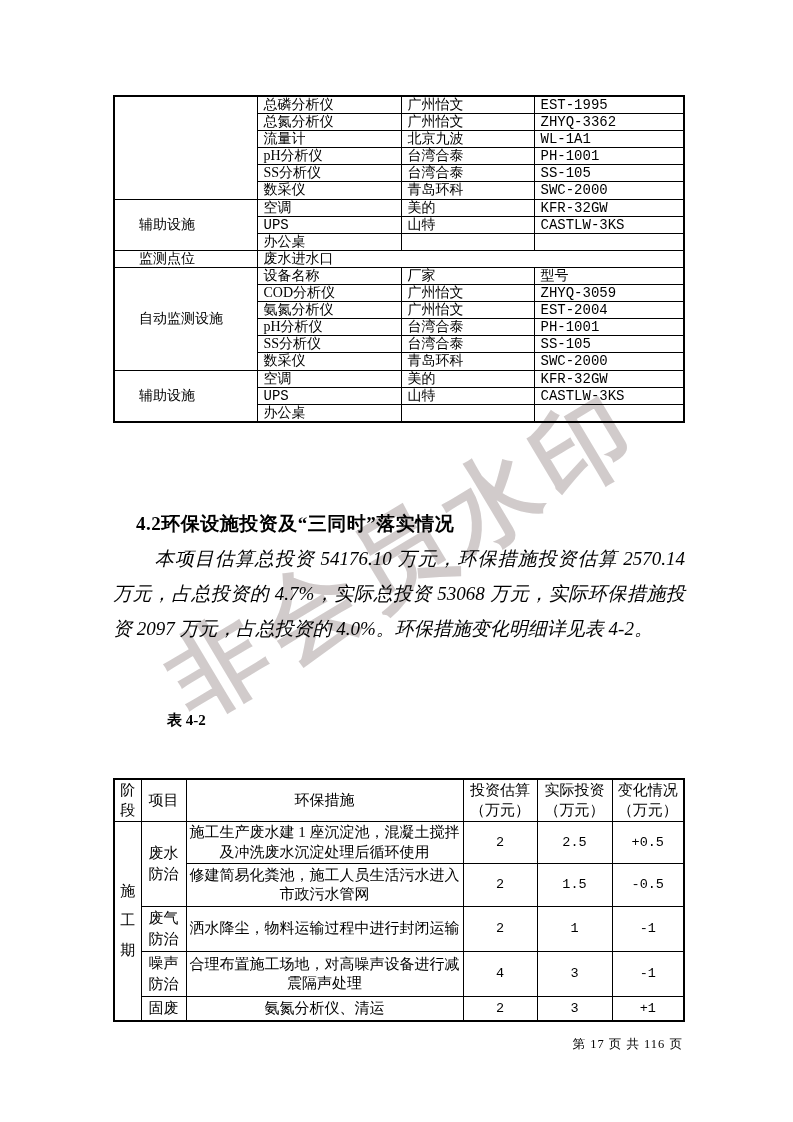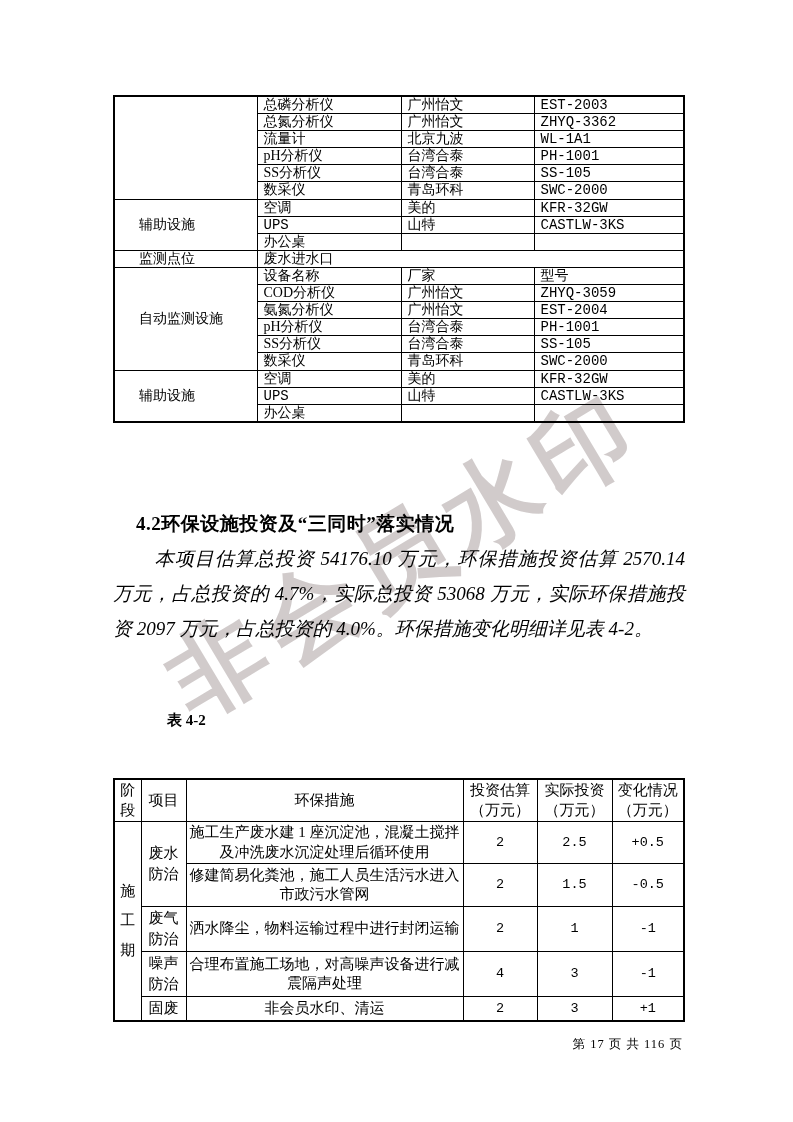--- a/index.html
+++ b/index.html
@@ -67,21 +67,21 @@
         <col style="width:143px">
           <col style="width:144px">
         <col style="width:133px">
           <col style="width:150px">
       </colgroup>
       <tbody id="equip-body">
           <tr>
             <td class="glabel" rowspan="6"></td>
             <td>总磷分析仪</td>
             <td>广州怡文</td>
-            <td class="mono">EST-2003</td>
+            <td class="mono">EST-1995</td>
           </tr>
           <tr>
             <td>总氮分析仪</td>
             <td>广州怡文</td>
             <td class="mono">ZHYQ-3362</td>
           </tr>
           <tr>
             <td>流量计</td>
             <td>北京九波</td>
             <td class="mono">WL-1A1</td>
@@ -231,21 +231,21 @@
           <tr>
             <td class="item" rowspan="1">噪声
 防治</td>
             <td class="measure">合理布置施工场地，对高噪声设备进行减震隔声处理</td>
             <td class="mono num">4</td>
             <td class="mono num">3</td>
             <td class="mono num">-1</td>
           </tr>
           <tr>
             <td class="item" rowspan="1">固废</td>
-            <td class="measure">非会员水印、清运</td>
+            <td class="measure">氨氮分析仪、清运</td>
             <td class="mono num">2</td>
             <td class="mono num">3</td>
             <td class="mono num">+1</td>
           </tr>
         </tbody>
     </table>
 
     <div class="footer">第 17 页 共 116 页</div>
 
   </div>

